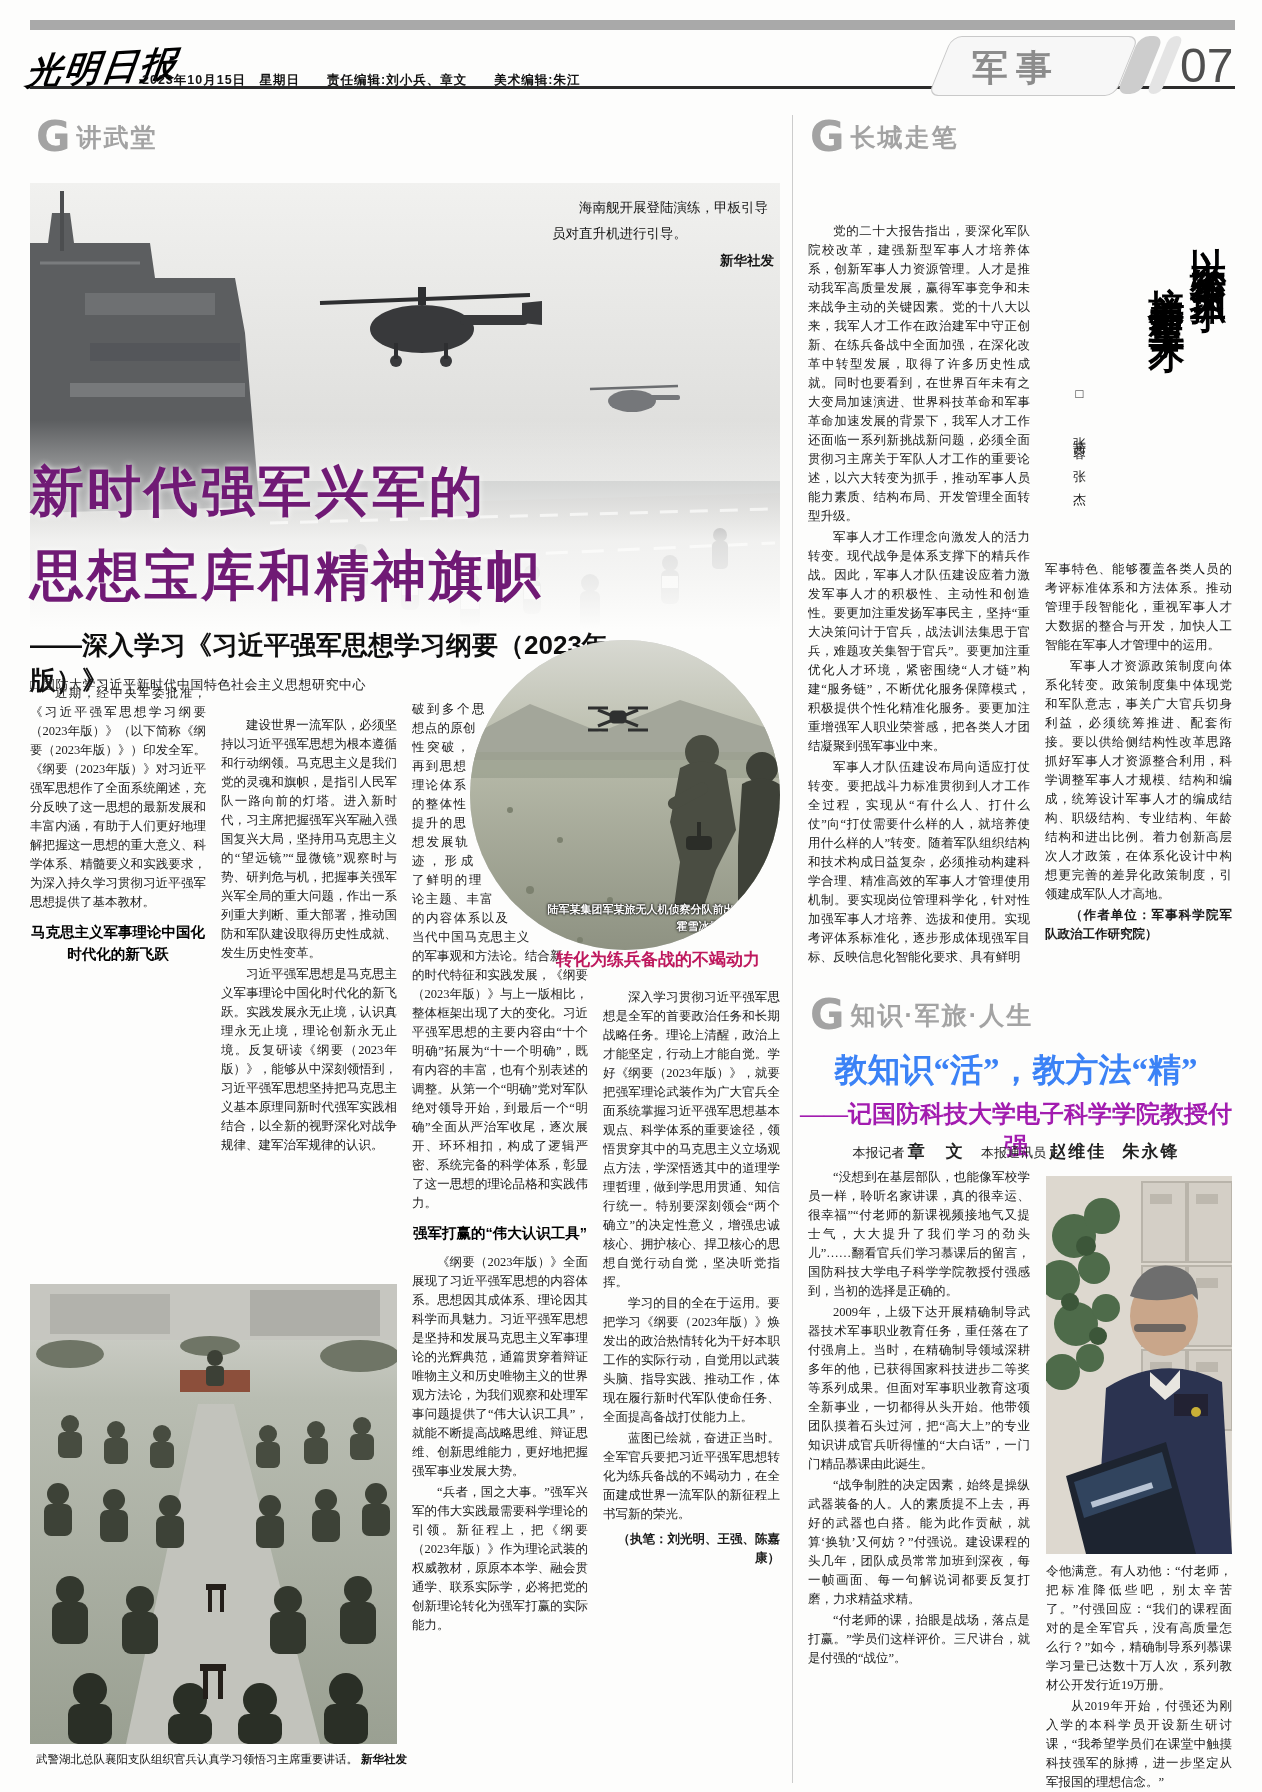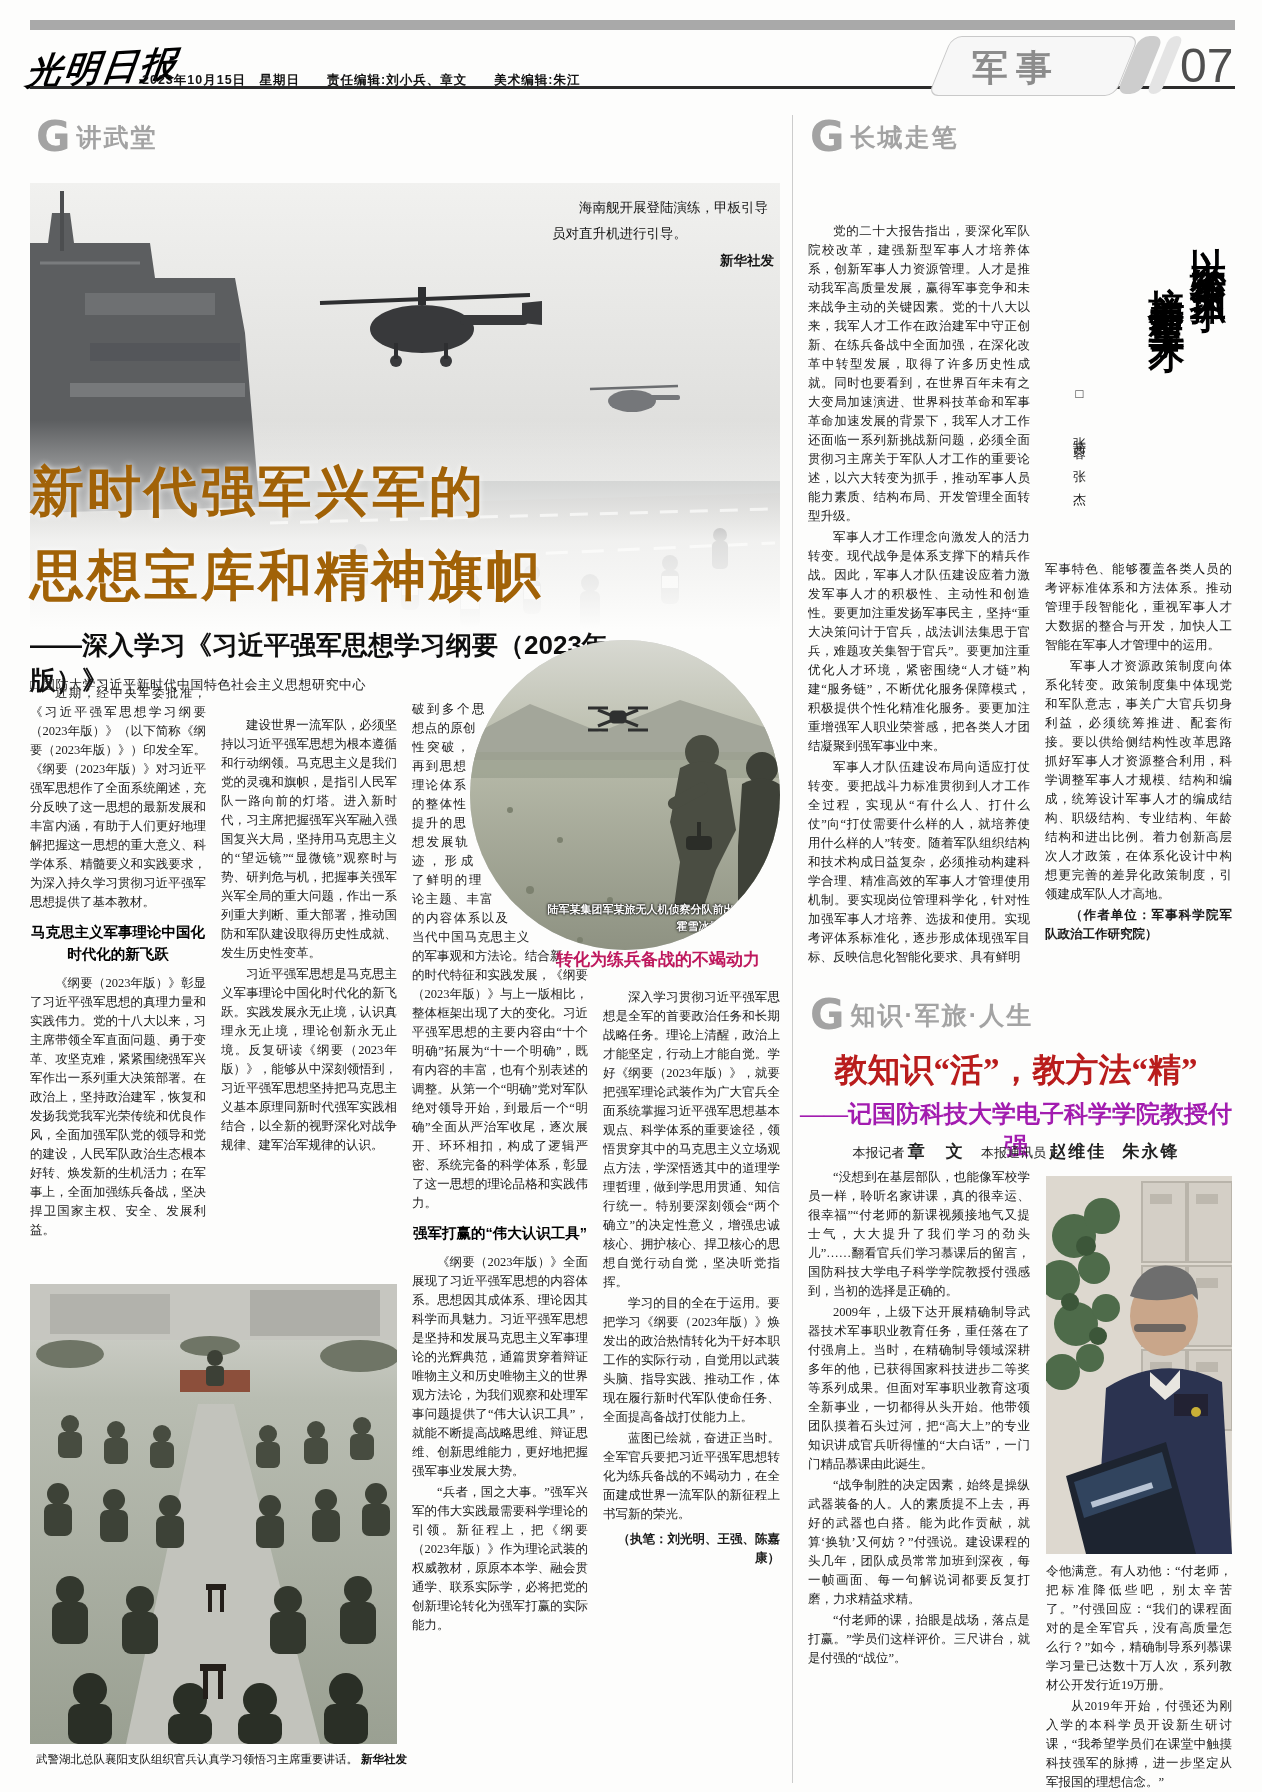--- a/index.html
+++ b/index.html
@@ -36,21 +36,21 @@
   .circle-cap-in{position:absolute;left:18%;bottom:14px;width:78%;font-family:"Liberation Sans",sans-serif;
         font-weight:bold;font-size:11px;color:#fff;line-height:1.6;text-shadow:0 0 3px #000,0 0 2px #000;text-align:right;}
   .circle-caption{left:556px;top:948px;width:226px;font-family:"Liberation Sans",sans-serif;
         font-weight:bold;font-size:17px;color:#be185d;}
   .photo-bl{left:30px;top:1284px;width:367px;height:460px;}
   .photo-bl-cap{left:36px;top:1752px;width:420px;font-size:11.5px;color:#111;white-space:nowrap;}
   .photo-bl-cap .credit{font-weight:bold;font-family:"Liberation Sans",sans-serif;}
   .fq-photo{left:1046px;top:1176px;width:186px;height:378px;}
   
   .headline{left:30px;top:450px;width:710px;font-weight:900;font-size:54px;line-height:84px;
-        letter-spacing:3px;color:#a16207;text-shadow:0 0 6px rgba(255,255,255,.9);}
+        letter-spacing:3px;color:#701a75;text-shadow:0 0 6px rgba(255,255,255,.9);}
   .subtitle{left:30px;top:628px;width:640px;font-family:"Liberation Sans",sans-serif;
         font-weight:bold;font-size:26px;color:#0e0e0e;}
   .byline{left:30px;top:676px;width:430px;font-size:13px;color:#222;letter-spacing:.5px;}
   .col{font-size:12.5px;line-height:19px;text-align:justify;overflow:hidden;}
   .col p{margin:0 0 2px 0;text-indent:2em;}
   .col p.noind{text-indent:0;}
   .col h3{margin:10px 0 8px 0;font-family:"Liberation Sans",sans-serif;font-size:14.5px;
         text-align:center;color:#000;line-height:1.5;}
   .c1{left:30px;top:684px;width:176px;height:566px;}
   .c2{left:221px;top:716px;width:176px;height:566px;}
@@ -63,21 +63,21 @@
   .cc-colB{left:1045px;top:560px;width:187px;height:406px;}
   .attr{font-weight:bold;font-family:"Liberation Sans",sans-serif;}
   .vh-block{left:1056px;top:210px;width:178px;height:440px;}
   .vh{position:absolute;top:8px;right:6px;writing-mode:vertical-rl;text-orientation:upright;
         font-weight:bold;font-size:36px;line-height:1.15;letter-spacing:7px;color:#000;}
   .vh span{display:block;}
   .vh .l2{padding-top:40px;}
   .vh-authors{position:absolute;left:14px;top:176px;writing-mode:vertical-rl;text-orientation:upright;
         font-size:13px;letter-spacing:5px;color:#222;}
   
-  .fq-headline{left:798px;top:1048px;width:436px;text-align:center;font-weight:900;font-size:33px;color:#b91c1c;}
+  .fq-headline{left:798px;top:1048px;width:436px;text-align:center;font-weight:900;font-size:33px;color:#3b82f6;}
   .fq-subtitle{left:798px;top:1098px;width:436px;text-align:center;font-weight:bold;font-size:24px;color:#a21caf;}
   .fq-byline{left:798px;top:1140px;width:436px;text-align:center;font-size:13px;color:#222;}
   .fq-byline b{font-size:17px;letter-spacing:2px;}
   .fq-colA{left:808px;top:1168px;width:222px;height:620px;}
   .fq-colB{left:1046px;top:1562px;width:186px;height:226px;}
 </style>
 </head>
 <body>
 
 <div id="page">
@@ -191,23 +191,20 @@
     <div>思想宝库和精神旗帜</div>
   </div>
   <div class="abs subtitle">——深入学习《习近平强军思想学习纲要（2023年版）》</div>
   <div class="abs byline">□ 国防大学习近平新时代中国特色社会主义思想研究中心</div>
 
   <div class="abs col c1">
     <div>
         <p>近期，经中央军委批准，《习近平强军思想学习纲要（2023年版）》（以下简称《纲要（2023年版）》）印发全军。《纲要（2023年版）》对习近平强军思想作了全面系统阐述，充分反映了这一思想的最新发展和丰富内涵，有助于人们更好地理解把握这一思想的重大意义、科学体系、精髓要义和实践要求，为深入持久学习贯彻习近平强军思想提供了基本教材。</p>
       </div>
     <h3>马克思主义军事理论中国化时代化的新飞跃</h3>
-    <div>
-        <p>《纲要（2023年版）》彰显了习近平强军思想的真理力量和实践伟力。党的十八大以来，习主席带领全军直面问题、勇于变革、攻坚克难，紧紧围绕强军兴军作出一系列重大决策部署。在政治上，坚持政治建军，恢复和发扬我党我军光荣传统和优良作风，全面加强军队党的领导和党的建设，人民军队政治生态根本好转、焕发新的生机活力；在军事上，全面加强练兵备战，坚决捍卫国家主权、安全、发展利益。</p>
-      </div>
   </div>
   <div class="abs col c2">
     <div>
         <p>建设世界一流军队，必须坚持以习近平强军思想为根本遵循和行动纲领。马克思主义是我们党的灵魂和旗帜，是指引人民军队一路向前的灯塔。进入新时代，习主席把握强军兴军融入强国复兴大局，坚持用马克思主义的“望远镜”“显微镜”观察时与势、研判危与机，把握事关强军兴军全局的重大问题，作出一系列重大判断、重大部署，推动国防和军队建设取得历史性成就、发生历史性变革。</p>
         <p>习近平强军思想是马克思主义军事理论中国化时代化的新飞跃。实践发展永无止境，认识真理永无止境，理论创新永无止境。反复研读《纲要（2023年版）》，能够从中深刻领悟到，习近平强军思想坚持把马克思主义基本原理同新时代强军实践相结合，以全新的视野深化对战争规律、建军治军规律的认识。</p>
       </div>
   </div>
   <div class="abs col c3">
     <div class="wrapshape"></div>
     <div>

